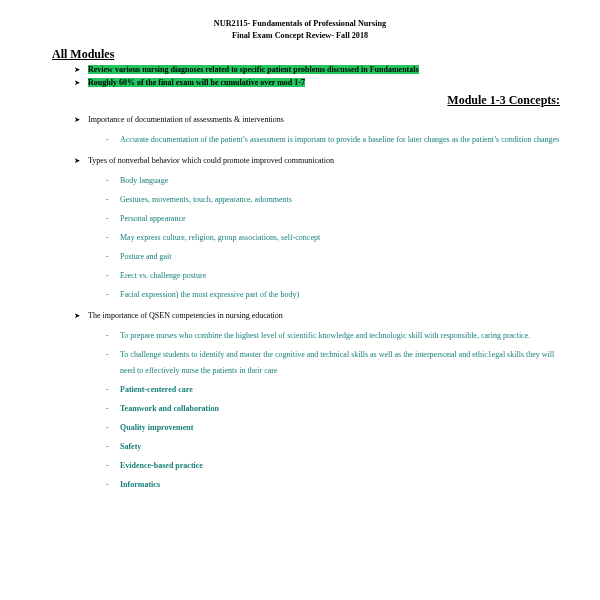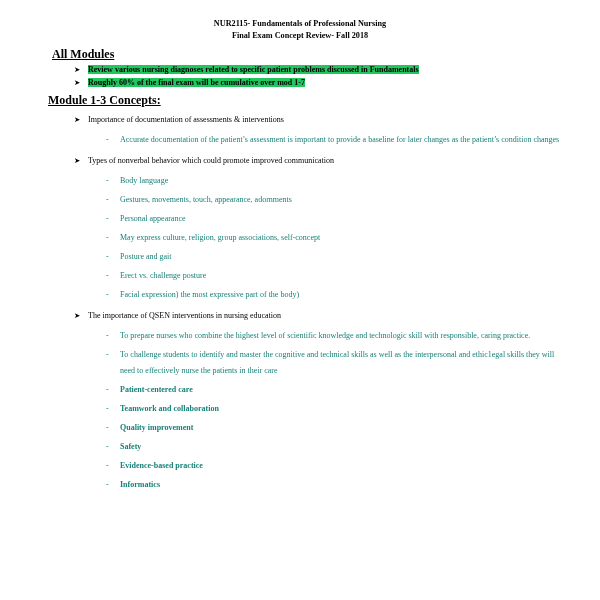--- a/index.html
+++ b/index.html
@@ -33,20 +33,21 @@
   }
   .section-head {
     font-weight: bold;
     font-size: 12px;
     text-decoration: underline;
     margin: 3px 0 2px 12px;
   }
   .section-head.mod {
     margin-top: 4px;
     margin-left: 8px;
+    text-align: right;
   }
   .lvl1 {
     position: relative;
     margin: 0 0 2px 34px;
     padding-left: 14px;
     font-size: 8px;
     line-height: 1.5;
   }
   .lvl1 .arrow {
     position: absolute;
@@ -154,21 +155,21 @@
   </div>
   <div class="lvl2">
     <span class="dash">-</span>
     <span class="txt">Facial expression) the most expressive part of the body)</span>
   </div>
 
   <div class="spacer-sm"></div>
 
   <div class="lvl1">
     <span class="arrow">➤</span>
-    <span class="txt">The importance of QSEN interventions in nursing education</span>
+    <span class="txt">The importance of QSEN competencies in nursing education</span>
   </div>
   <div class="spacer-sm"></div>
   <div class="lvl2 wrap">
     <span class="dash">-</span>
     <span class="txt">To prepare nurses who combine the highest level of scientific knowledge and technologic skill with responsible, caring practice.</span>
   </div>
   <div class="lvl2 wrap">
     <span class="dash">-</span>
     <span class="txt">To challenge students to identify and master the cognitive and technical skills as well as the interpersonal and ethic1egal skills they will need to effectively nurse the patients in their care</span>
   </div>

